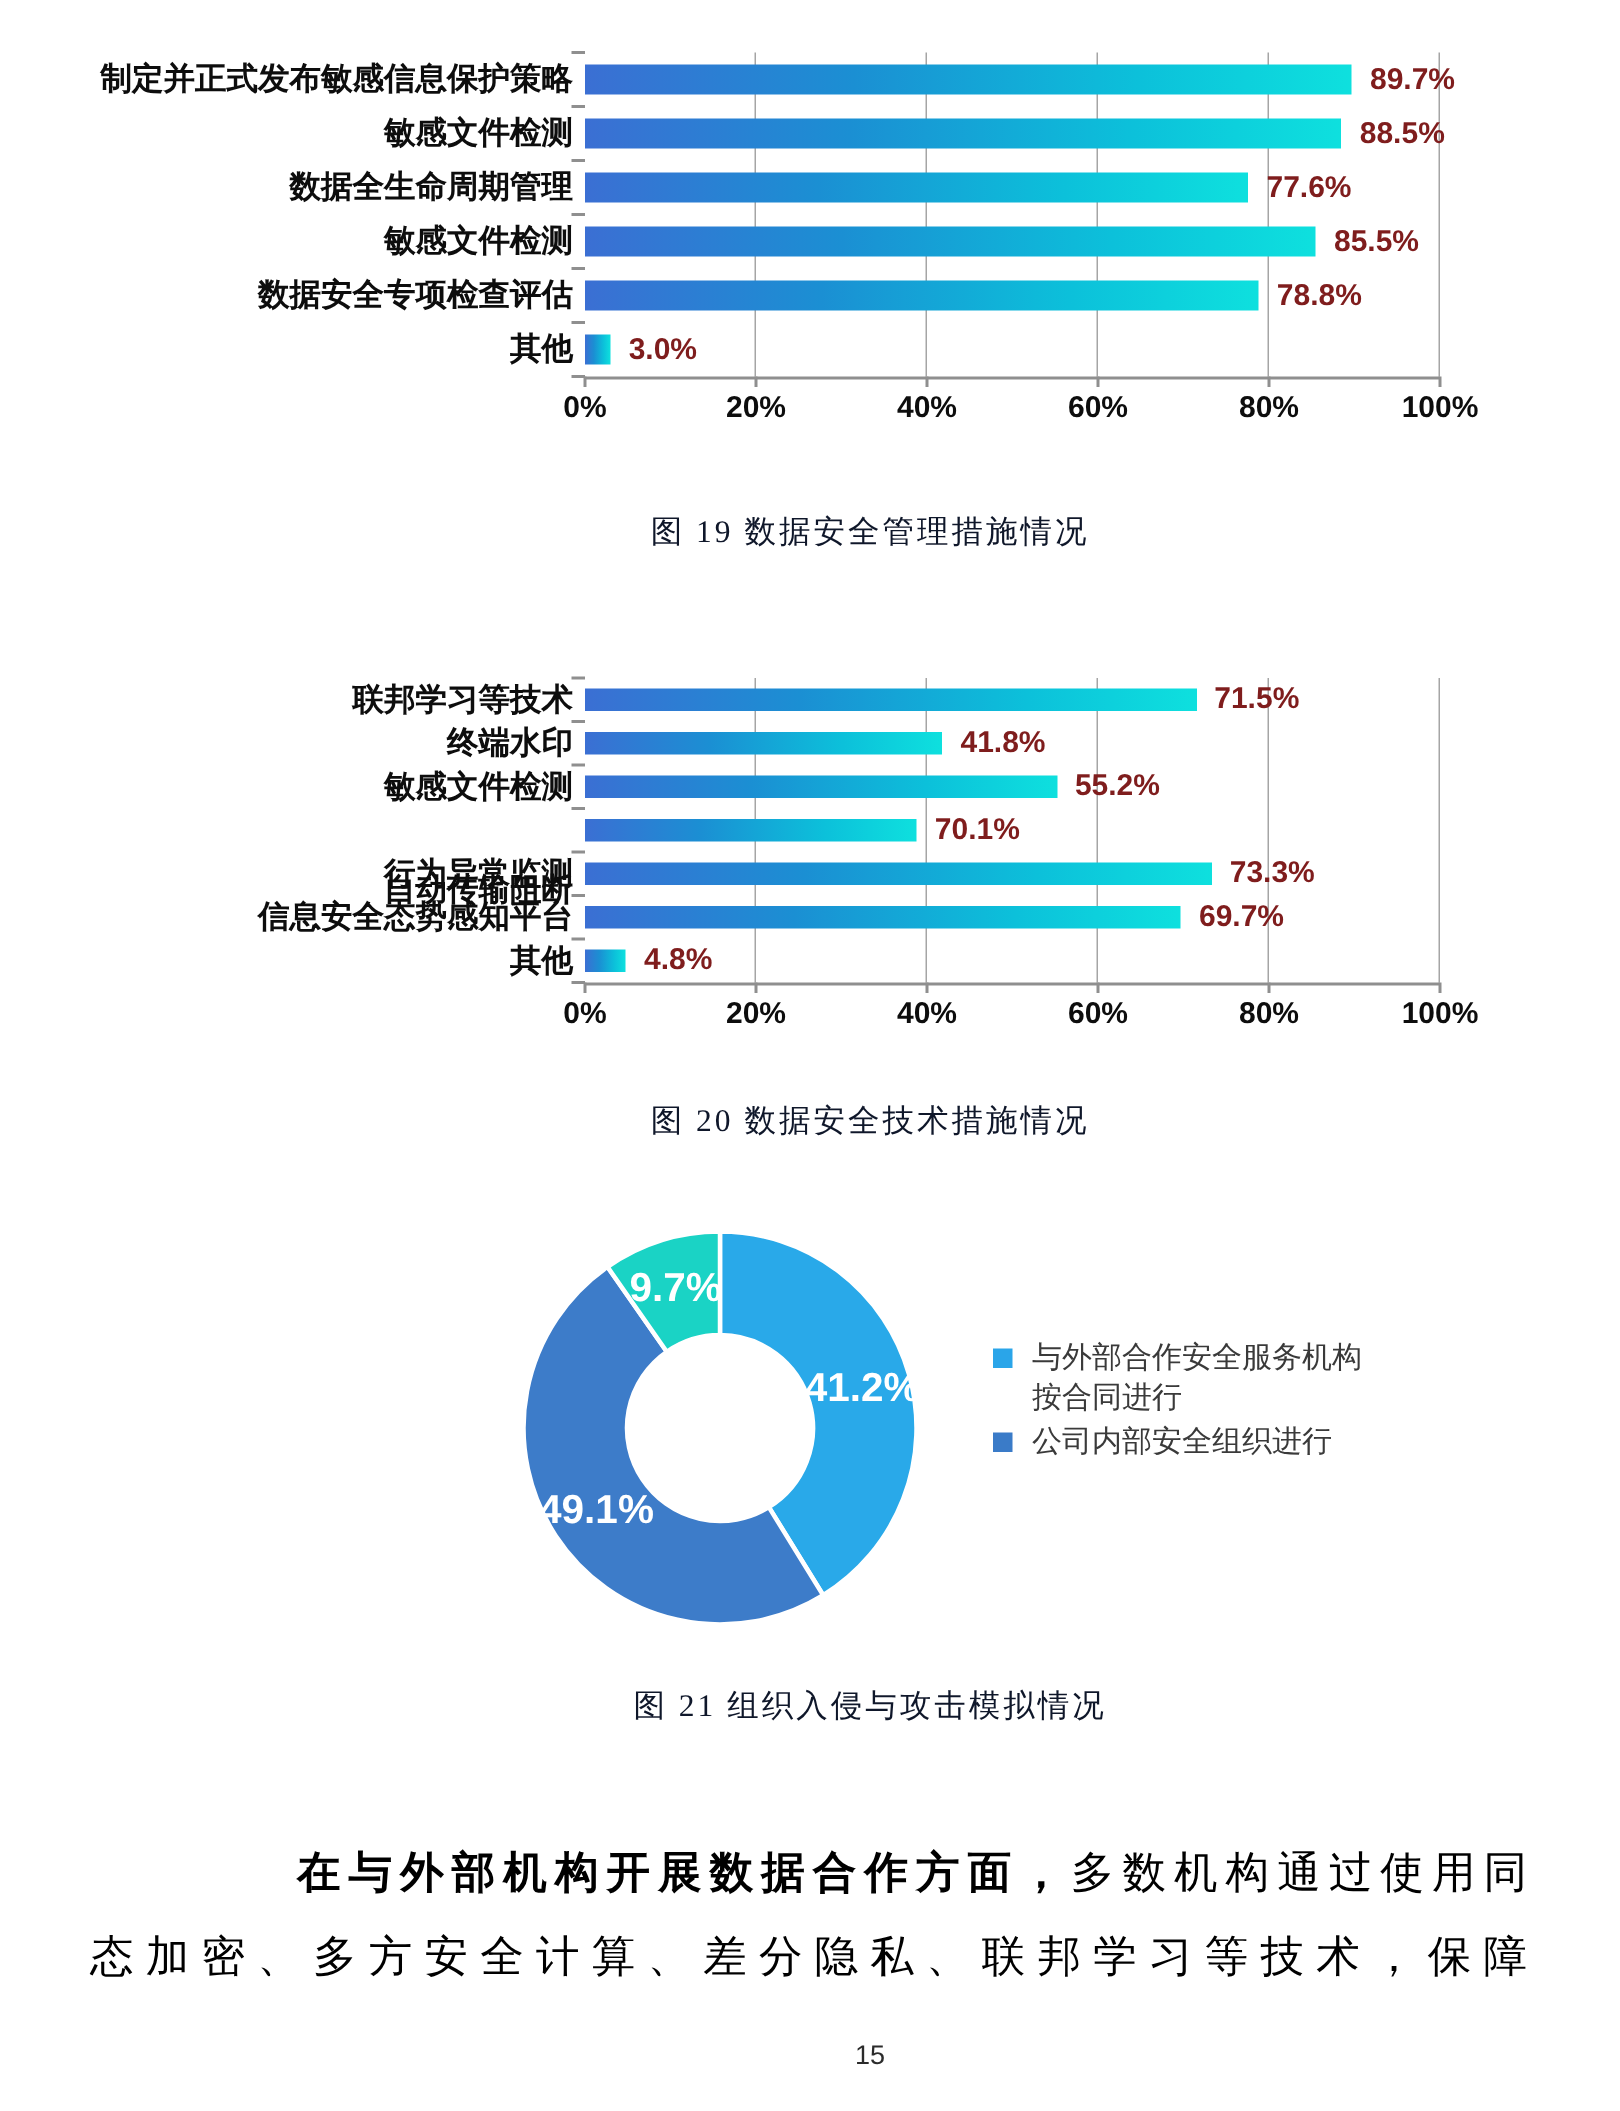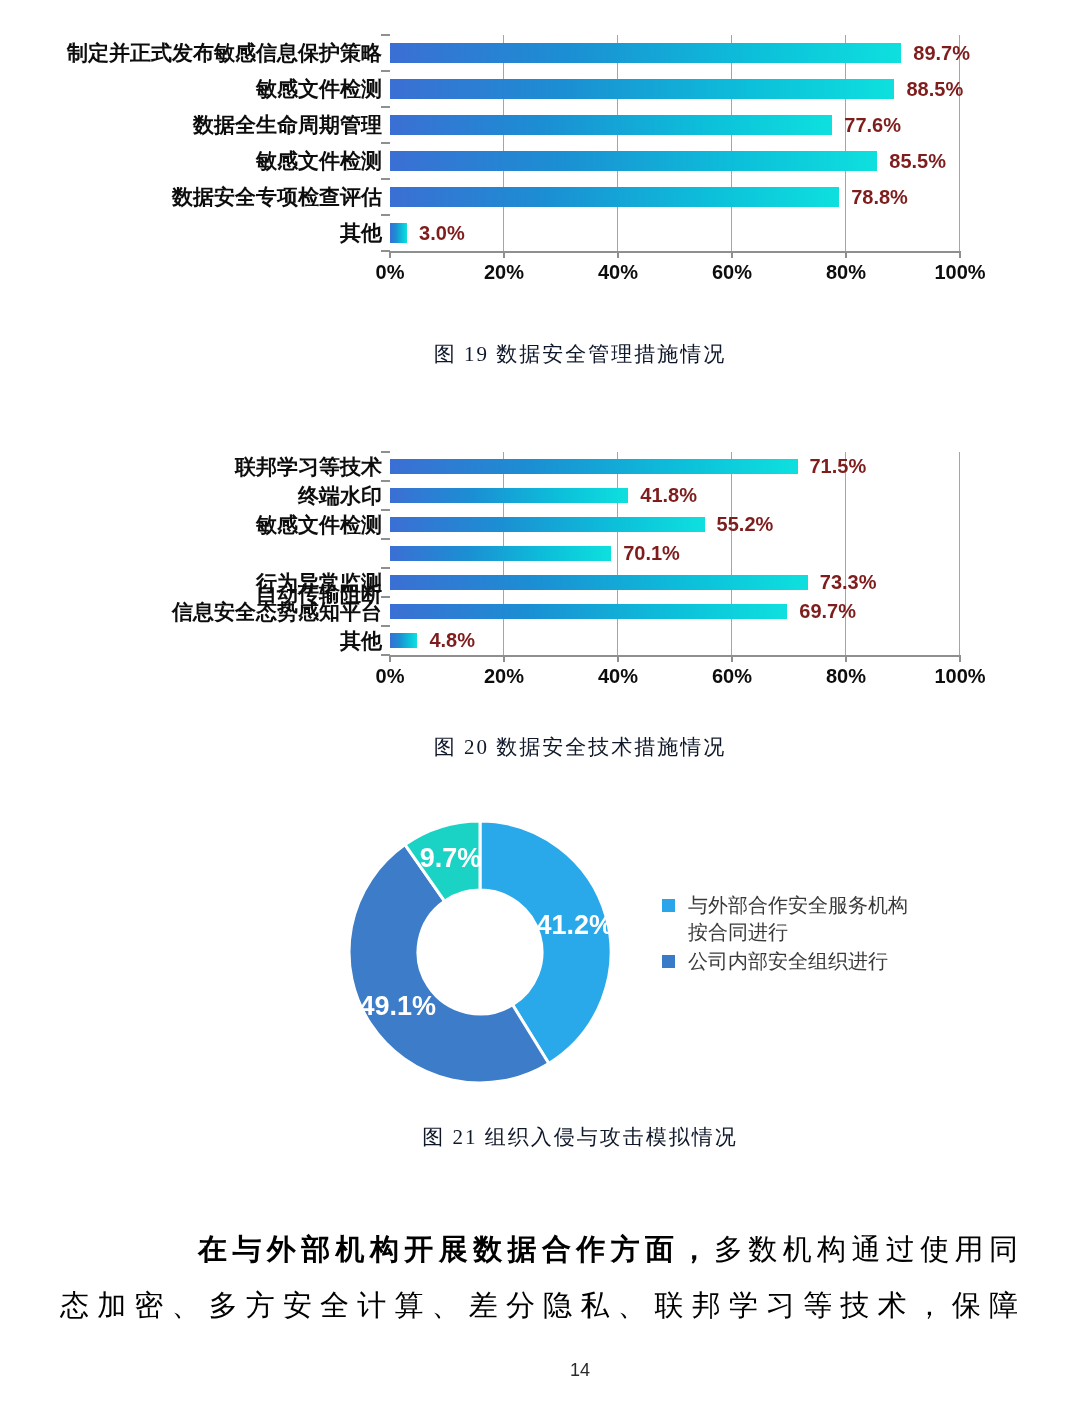--- a/index.html
+++ b/index.html
@@ -172,14 +172,14 @@
       </li>
     </ul>
   </section>
   <div class="caption" id="cap-2">图 21 组织入侵与攻击模拟情况</div>
 
   <div class="para">
     <div class="pline pline-1"><span class="pb">在与外部机构开展数据合作方面，</span><span class="pr">多数机构通过使用同</span></div>
     <div class="pline"><span class="pr">态加密、多方安全计算、差分隐私、联邦学习等技术，保障</span></div>
   </div>
 
-  <div class="pagenum">14</div>
+  <div class="pagenum">15</div>
 </div>
 
 </body></html>

